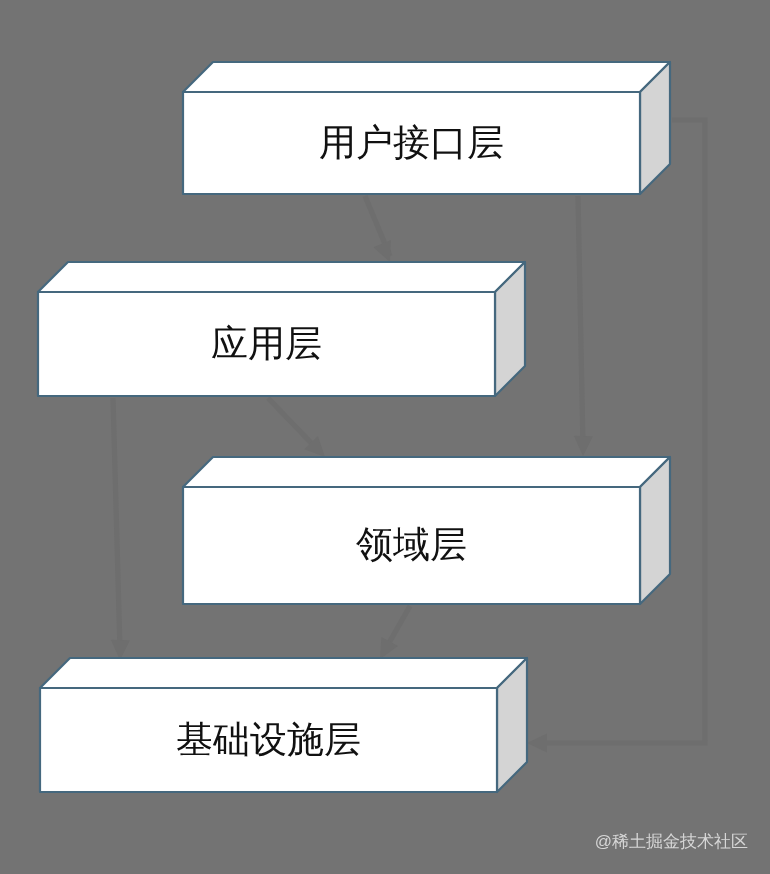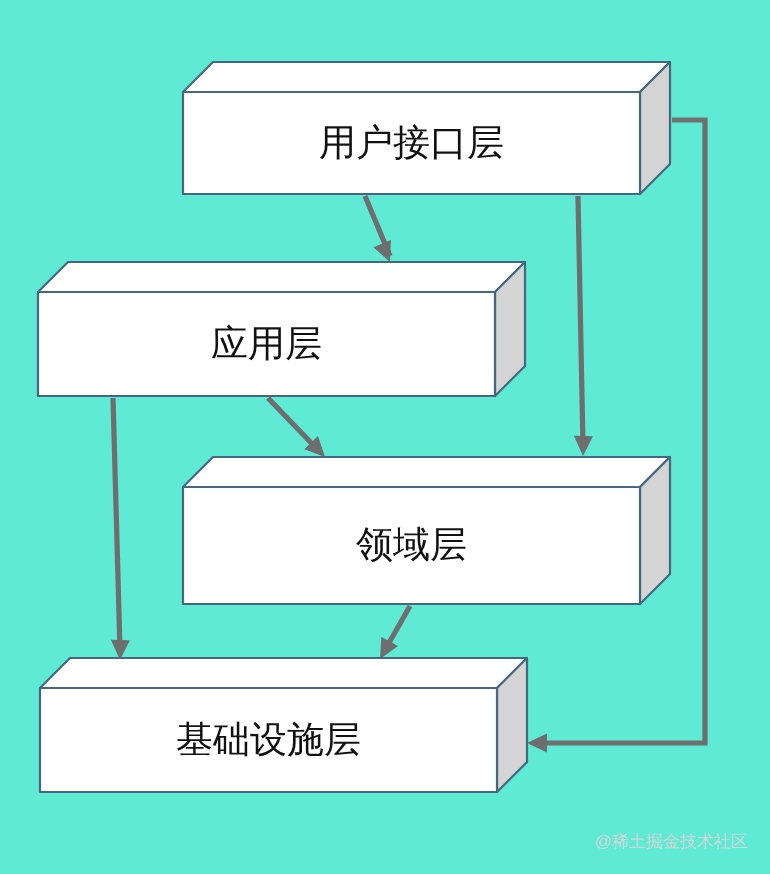--- a/index.html
+++ b/index.html
@@ -11,21 +11,21 @@
   body {
     width: 770px;
     height: 874px;
     font-family: "Liberation Sans", "DejaVu Sans", sans-serif;
     overflow: hidden;
   }
   #diagram-root {
     position: relative;
     width: 770px;
     height: 874px;
-    background: #5eead4;
+    background: #737373;
   }
   svg#layer-diagram {
     display: block;
     width: 770px;
     height: 874px;
   }
   .box-front {
     fill: #ffffff;
     stroke: #45687e;
     stroke-width: 2.2;

